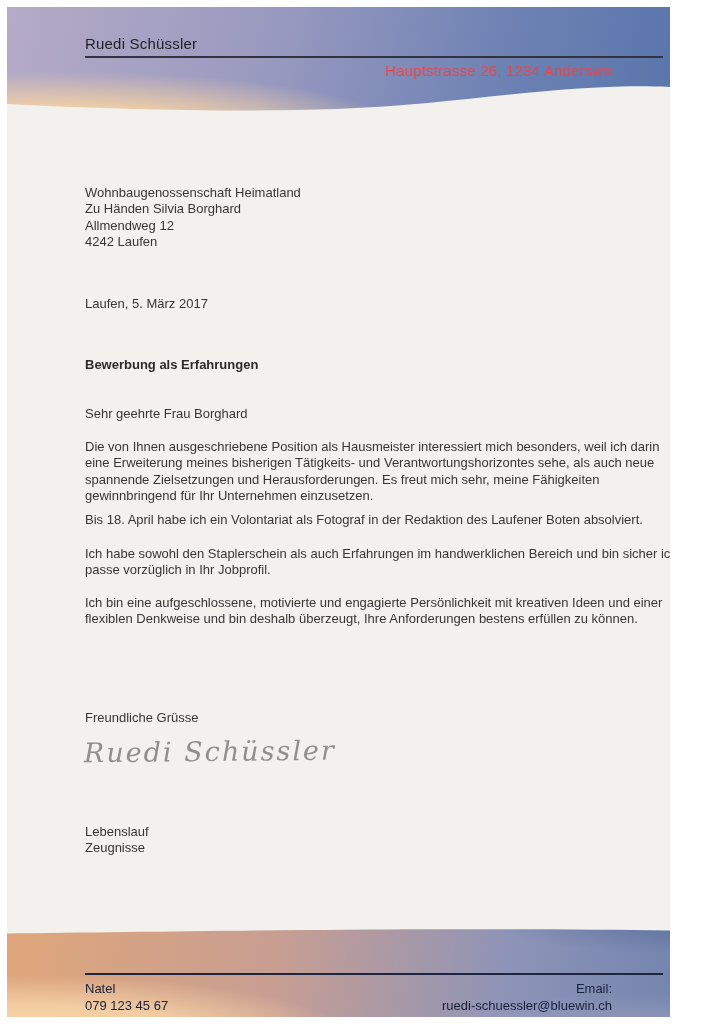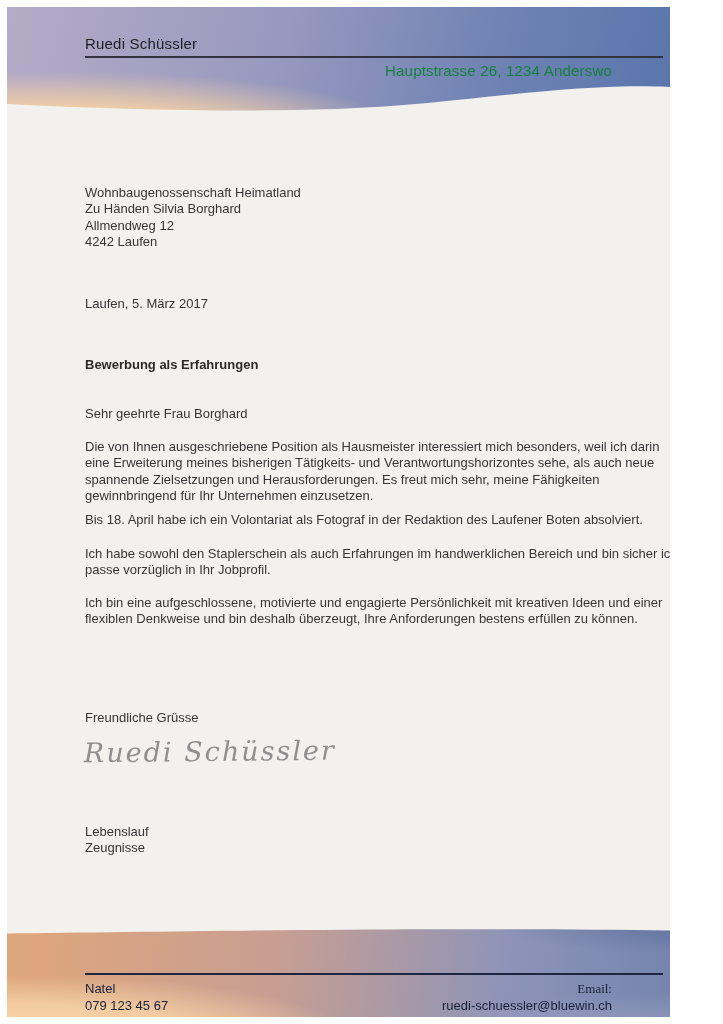--- a/index.html
+++ b/index.html
@@ -36,21 +36,21 @@
   .hdr-name {
     position: absolute; left: 85px; top: 35px;
     font-size: 15px; color: #1e1e24; letter-spacing: 0.2px;
   }
   .hdr-rule {
     position: absolute; left: 85px; top: 56px;
     width: 578px; height: 2px; background: #33333f;
   }
   .hdr-address {
     position: absolute; right: 58px; top: 62px;
-    font-size: 15px; color: #15803d; letter-spacing: 0.2px;
+    font-size: 15px; color: #ef4444; letter-spacing: 0.2px;
   }
   
   .bodytext {
     position: absolute; left: 85px; width: 600px;
     font-size: 13px; line-height: 16.4px; color: #363636;
     margin: 0;
   }
   #recipient-block   { top: 185px; }
   #date-line         { top: 296px; }
   #subject-line      { top: 357px; font-weight: bold; color: #2b2b2b; }
@@ -87,21 +87,21 @@
     position: absolute; left: 0; top: 0;
     width: 100%; height: 10px; display: block;
   }
   .ftr-rule {
     position: absolute; left: 85px; top: 973px;
     width: 578px; height: 2px; background: #1d2540;
   }
   .ftr-text { position: absolute; font-size: 13px; line-height: 17px; color: #18203a; }
   #phone-label   { left: 85px;  top: 980px; }
   #phone-number  { left: 85px;  top: 997px; text-align: right; }
-  #email-label   { right: 58px; top: 980px; text-align: left; font-family: Liberation Serif, serif; }
+  #email-label   { right: 58px; top: 980px; text-align: left; }
   #email-address { right: 58px; top: 997px; text-align: right; }
 </style>
 </head>
 <body>
 
 <div id="stage">
 
   <div id="paper"></div>
 
   <div id="header-banner">

